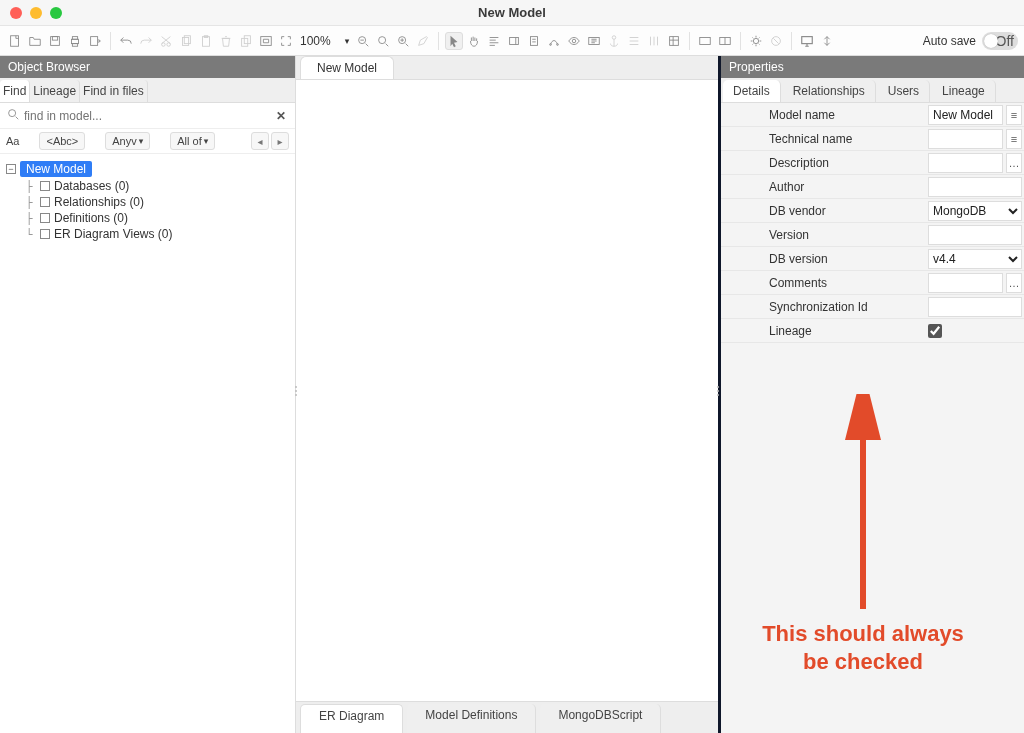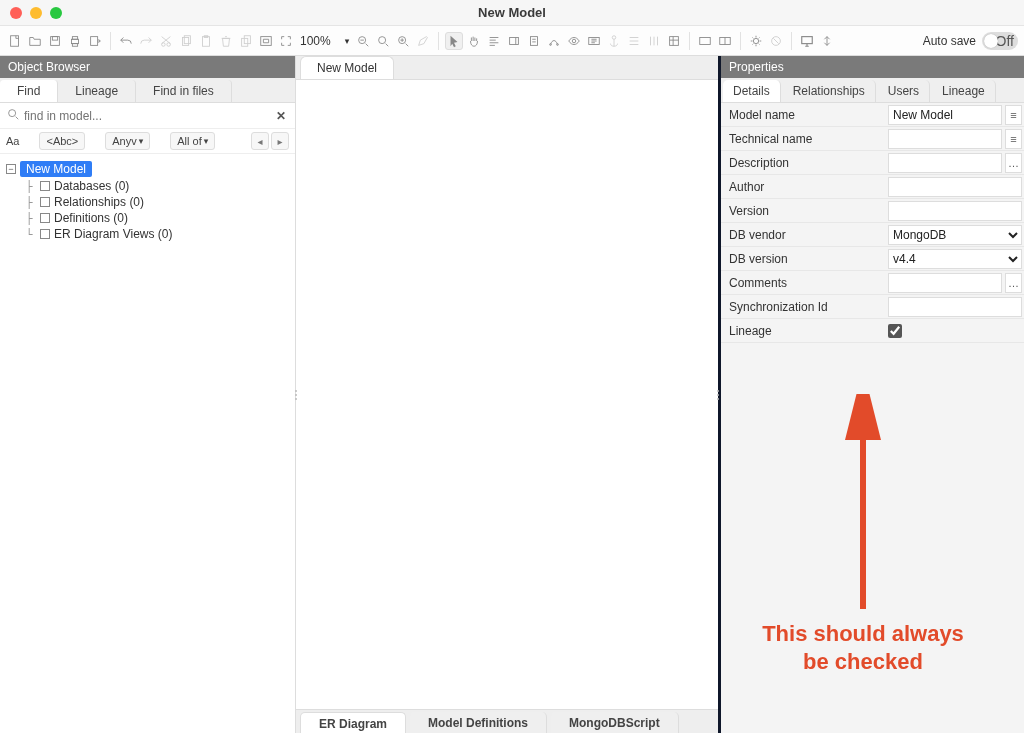--- a/index.html
+++ b/index.html
@@ -70,21 +70,21 @@
     display:flex; height:calc(733px - 26px - 30px);
   }
   .panel-left { width:296px; display:flex; flex-direction:column; border-right:1px solid #ddd; background:#fafafa;}
   .panel-header {
     background:#7a7a7a; color:#fff; font-size:12px; padding:4px 8px;
   }
   .left-tabs {
     display:flex; background:#efefef; border-bottom:1px solid #ddd;
   }
   .left-tab {
-    padding:4px 17px; font-size:12px; color:#444; background:#efefef;
+    padding:4px 3px; font-size:12px; color:#444; background:#efefef;
     border-right:1px solid #ddd; border-top-left-radius:4px; border-top-right-radius:4px;
     margin-top:2px;
   }
   .left-tab.active { background:#fff; }
   .search-row {
     display:flex; align-items:center; padding:4px 6px; gap:4px;
     background:#fff; border-bottom:1px solid #eee;
   }
   .search-row input {
     flex:1; border:none; outline:none; font-size:12px; color:#666; background:transparent;
@@ -133,21 +133,21 @@
   .editor-body { flex:1; background:#fff; position:relative;}
   .splitter-handle {
     position:absolute; top:50%; transform:translateY(-50%);
     width:6px; height:30px; display:flex; flex-direction:column;
     align-items:center; justify-content:center; gap:2px; color:#bbb;
   }
   .splitter-handle span{ width:2px;height:2px;background:#bbb;border-radius:50%;}
   .splitter-left { left:-3px; }
   .splitter-right { right:-3px; }
   .bottom-tabs {
-    height:24px; display:flex; background:#eee; border-top:1px solid #ddd;font-weight:bold;
+    height:32px; display:flex; background:#eee; border-top:1px solid #ddd;
   }
   .bottom-tab {
     padding:4px 18px; font-size:12px; color:#444; background:#efefef;
     border-right:1px solid #ddd; border-top-left-radius:5px; border-top-right-radius:5px;
     margin:2px 0 0 4px;
   }
   .bottom-tab.active { background:#fff; border:1px solid #ddd; border-bottom:none;}
   
   .panel-right { width:306px; display:flex; flex-direction:column; border-left:3px solid #0f172a; background:#f4f4f4;}
   .prop-tabs { display:flex; background:#efefef; border-bottom:1px solid #ddd;}
@@ -156,21 +156,21 @@
     border-top-left-radius:5px; border-top-right-radius:5px; margin:2px 0 0 2px;
     background:#efefef;
   }
   .prop-tab.active { background:#fff;}
   .prop-grid { flex:1; overflow:auto; position:relative;}
   .prop-row {
     display:flex; align-items:center; border-bottom:1px solid #e7e7e7;
     background:#f4f4f4; height:24px;
   }
   .prop-label {
-    width:165px; padding:4px 8px; font-size:12px; color:#333;
+    width:165px; padding:4px 8px; font-size:12px; color:#333;margin-left:40px;
   }
   .prop-value {
     flex:1; padding:2px; display:flex; align-items:center; gap:3px;
   }
   .prop-value input[type="text"] {
     width:100%; height:20px; border:1px solid #ddd; padding:2px 4px;
     font-size:12px; color:#222; background:#fff;
   }
   .prop-value select {
     width:100%; height:20px; border:1px solid #ddd; font-size:12px; color:#222; background:#fff;
@@ -546,29 +546,29 @@
           <div class="mini-btn">…</div>
         </div>
       </div>
       <div class="prop-row">
         <div class="prop-label">Author</div>
         <div class="prop-value">
             <input type="text" value="" style="">
           </div>
       </div>
       <div class="prop-row">
+        <div class="prop-label">DB vendor</div>
+        <div class="prop-value">
+            <select><option>MongoDB</option></select>
+          </div>
+      </div>
+      <div class="prop-row">
         <div class="prop-label">Version</div>
         <div class="prop-value">
             <input type="text" value="" style="">
-          </div>
-      </div>
-      <div class="prop-row">
-        <div class="prop-label">DB vendor</div>
-        <div class="prop-value">
-            <select><option>MongoDB</option></select>
           </div>
       </div>
       <div class="prop-row">
         <div class="prop-label">DB version</div>
         <div class="prop-value">
             <select><option>v4.4</option></select>
           </div>
       </div>
       <div class="prop-row">
         <div class="prop-label">Comments</div>

